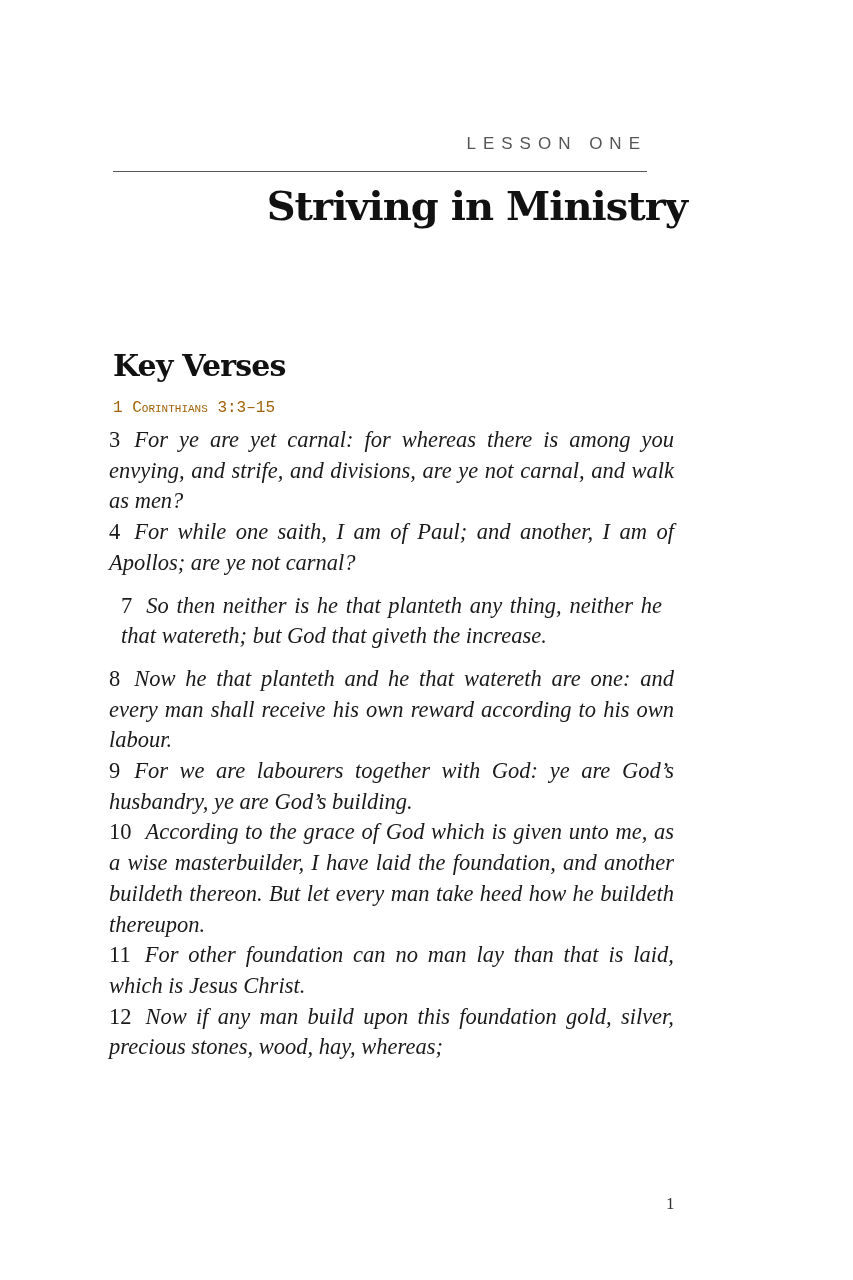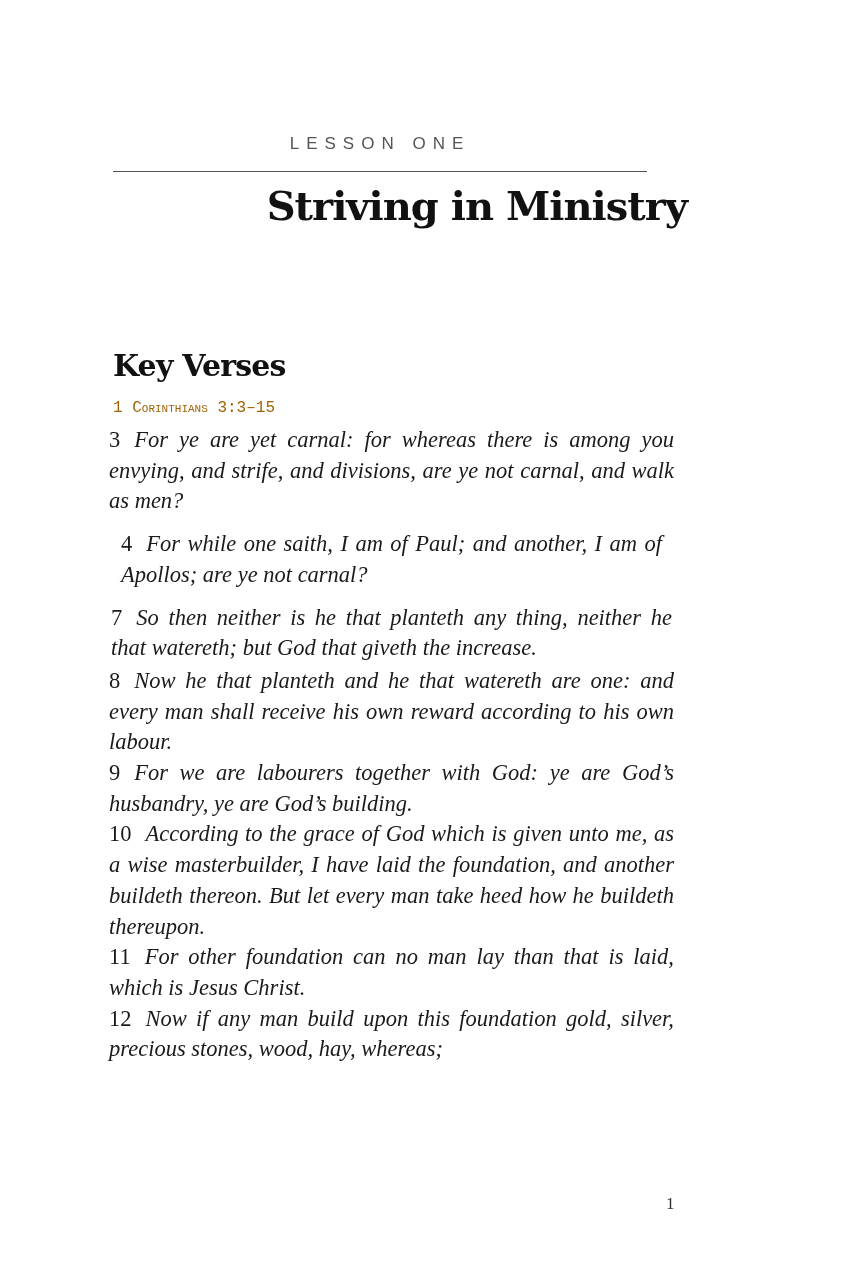--- a/index.html
+++ b/index.html
@@ -1,19 +1,19 @@
 <!DOCTYPE html>
 <html><head>
 <meta charset="utf-8">
 <style>
   html, body { margin: 0; padding: 0; background: #ffffff; }
   body { width: 853px; height: 1280px; position: relative; overflow: hidden; color: #1a1a1a; }
   .page { position: absolute; left: 0; top: 0; width: 853px; height: 1280px; background: #fff; }
   .lesson-label {
-    position: absolute; left: 113px; width: 534px; top: 134px; text-align: center;
+    position: absolute; left: 113px; width: 534px; top: 134px; text-align: right;
     font-family: "Liberation Sans", sans-serif; font-size: 17px; letter-spacing: 7px;
     color: #555; font-weight: normal;
   }
   .rule { position: absolute; left: 113px; width: 534px; top: 171px; height: 1px; background: #555; }
   .title {
     position: absolute; left: 113px; width: 574px; top: 182px; text-align: right;
     font-family: "DejaVu Serif", serif; font-weight: bold; font-size: 40px; letter-spacing: -1px;
     color: #111;
   }
   .section-heading {
@@ -42,22 +42,22 @@
 <div class="page">
   <div class="lesson-label">LESSON ONE</div>
   <div class="rule"></div>
   <h1 class="title" style="margin:0;">Striving in Ministry</h1>
 
   <h2 class="section-heading" style="margin:0;">Key Verses</h2>
   <div class="reference">1 Corinthians 3:3–15</div>
 
   <div class="verses">
     <p class="verse" style="margin:0;"><span class="verse-num">3</span><span class="verse-text">For ye are yet carnal: for whereas there is among you envying, and strife, and divisions, are ye not carnal, and walk as men?</span></p>
-    <p class="verse" style="margin:12px;"><span class="verse-num">4</span><span class="verse-text">For while one saith, I am of Paul; and another, I am of Apollos; are ye not carnal?</span></p>
-    <p class="verse" style="margin:2px;font-family:Liberation Serif, serif;"><span class="verse-num">7</span><span class="verse-text">So then neither is he that planteth any thing, neither he that watereth; but God that giveth the increase.</span></p>
+    <p class="verse" style="margin:0;"><span class="verse-num">4</span><span class="verse-text">For while one saith, I am of Paul; and another, I am of Apollos; are ye not carnal?</span></p>
+    <p class="verse" style="margin:12px;font-family:Liberation Serif, serif;"><span class="verse-num">7</span><span class="verse-text">So then neither is he that planteth any thing, neither he that watereth; but God that giveth the increase.</span></p>
     <p class="verse" style="margin:0;"><span class="verse-num">8</span><span class="verse-text">Now he that planteth and he that watereth are one: and every man shall receive his own reward according to his own labour.</span></p>
     <p class="verse" style="margin:0;"><span class="verse-num">9</span><span class="verse-text">For we are labourers together with God: ye are God’s husbandry, ye are God’s building.</span></p>
     <p class="verse" style="margin:0;"><span class="verse-num">10</span><span class="verse-text">According to the grace of God which is given unto me, as a wise masterbuilder, I have laid the foundation, and another buildeth thereon. But let every man take heed how he buildeth thereupon.</span></p>
     <p class="verse" style="margin:0;"><span class="verse-num">11</span><span class="verse-text">For other foundation can no man lay than that is laid, which is Jesus Christ.</span></p>
     <p class="verse" style="margin:0;"><span class="verse-num">12</span><span class="verse-text">Now if any man build upon this foundation gold, silver, precious stones, wood, hay, whereas;</span></p>
   </div>
 
   <div class="page-number">1</div>
 </div>
 

